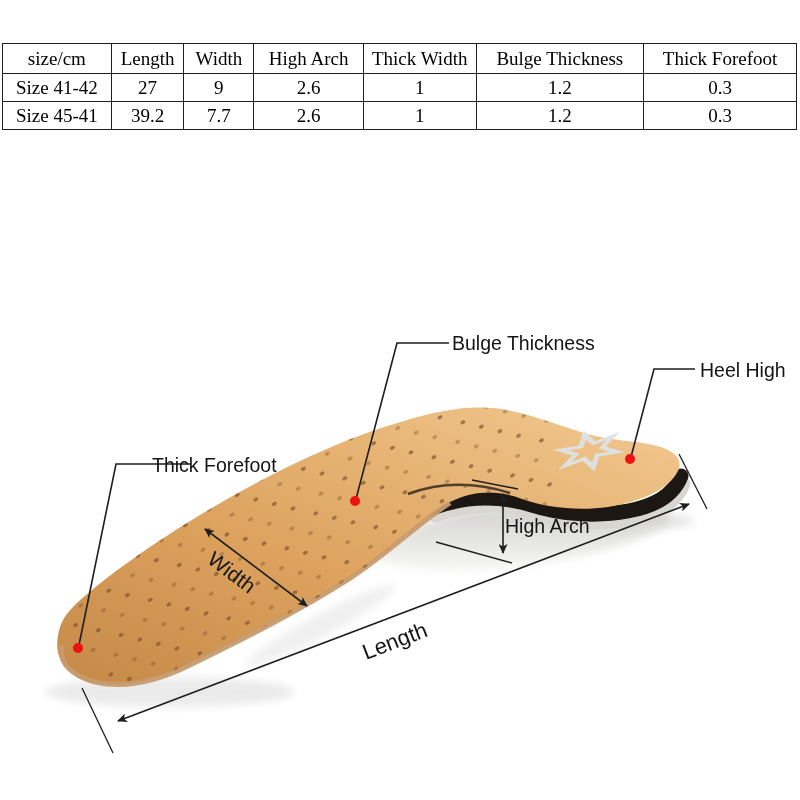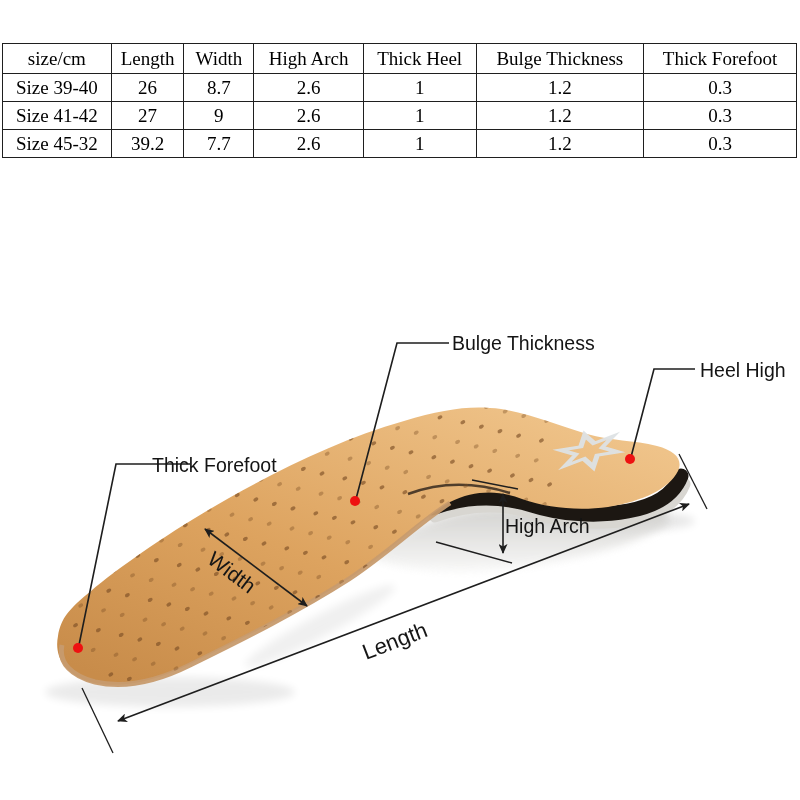--- a/index.html
+++ b/index.html
@@ -40,46 +40,37 @@
         <col style="width:14.2%">
         <col style="width:21.1%">
       <col style="width:19.25%">
     </colgroup>
     <thead>
       <tr>
           <th>size/cm</th>
           <th>Length</th>
           <th>Width</th>
           <th>High Arch</th>
-          <th>Thick Heel</th>
+          <th>Thick Width</th>
           <th>Bulge Thickness</th>
           <th>Thick Forefoot</th>
         </tr>
     </thead>
     <tbody>
-        <tr>
-          <td>Size 39-40</td>
-          <td>26</td>
-          <td>8.7</td>
-          <td>2.6</td>
-          <td>1</td>
-          <td>1.2</td>
-          <td>0.3</td>
-        </tr>
         <tr>
           <td>Size 41-42</td>
           <td>27</td>
           <td>9</td>
           <td>2.6</td>
           <td>1</td>
           <td>1.2</td>
           <td>0.3</td>
         </tr>
         <tr>
-          <td>Size 45-32</td>
+          <td>Size 45-41</td>
           <td>39.2</td>
           <td>7.7</td>
           <td>2.6</td>
           <td>1</td>
           <td>1.2</td>
           <td>0.3</td>
         </tr>
       </tbody>
   </table>
 

